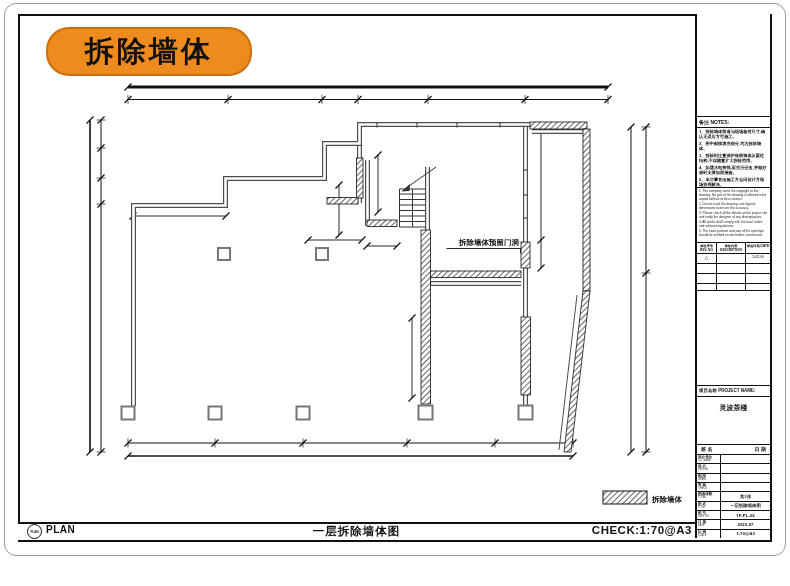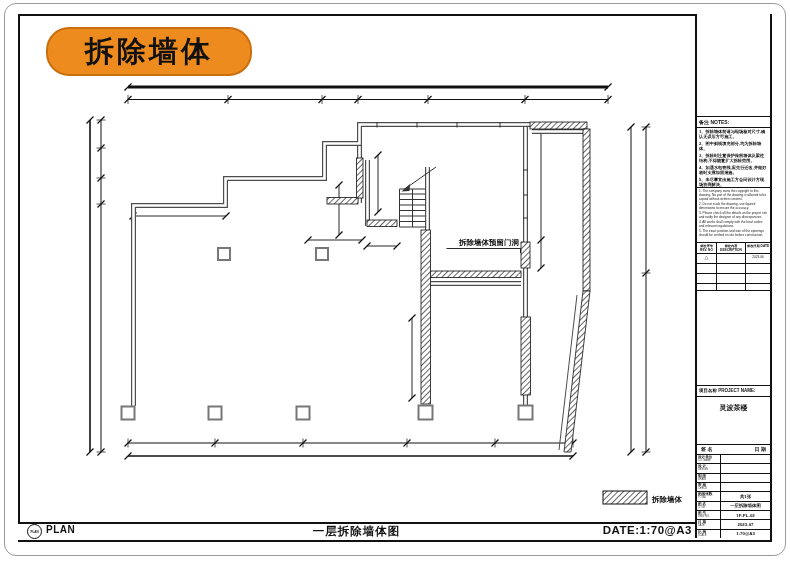--- a/index.html
+++ b/index.html
@@ -349,16 +349,16 @@
           </div>
         <div class="t-val">1:70@A3</div>
       </div>
     </div>
   </div>
 
   <div id="footer">
     <div id="footer-logo">PLAN</div>
     <div id="footer-brand">PLAN</div>
     <div id="footer-title">一层拆除墙体图</div>
-    <div id="footer-scale">DATE:1:70@A3</div>
+    <div id="footer-scale">CHECK:1:70@A3</div>
   </div>
 
 </div>
 
 </body></html>

